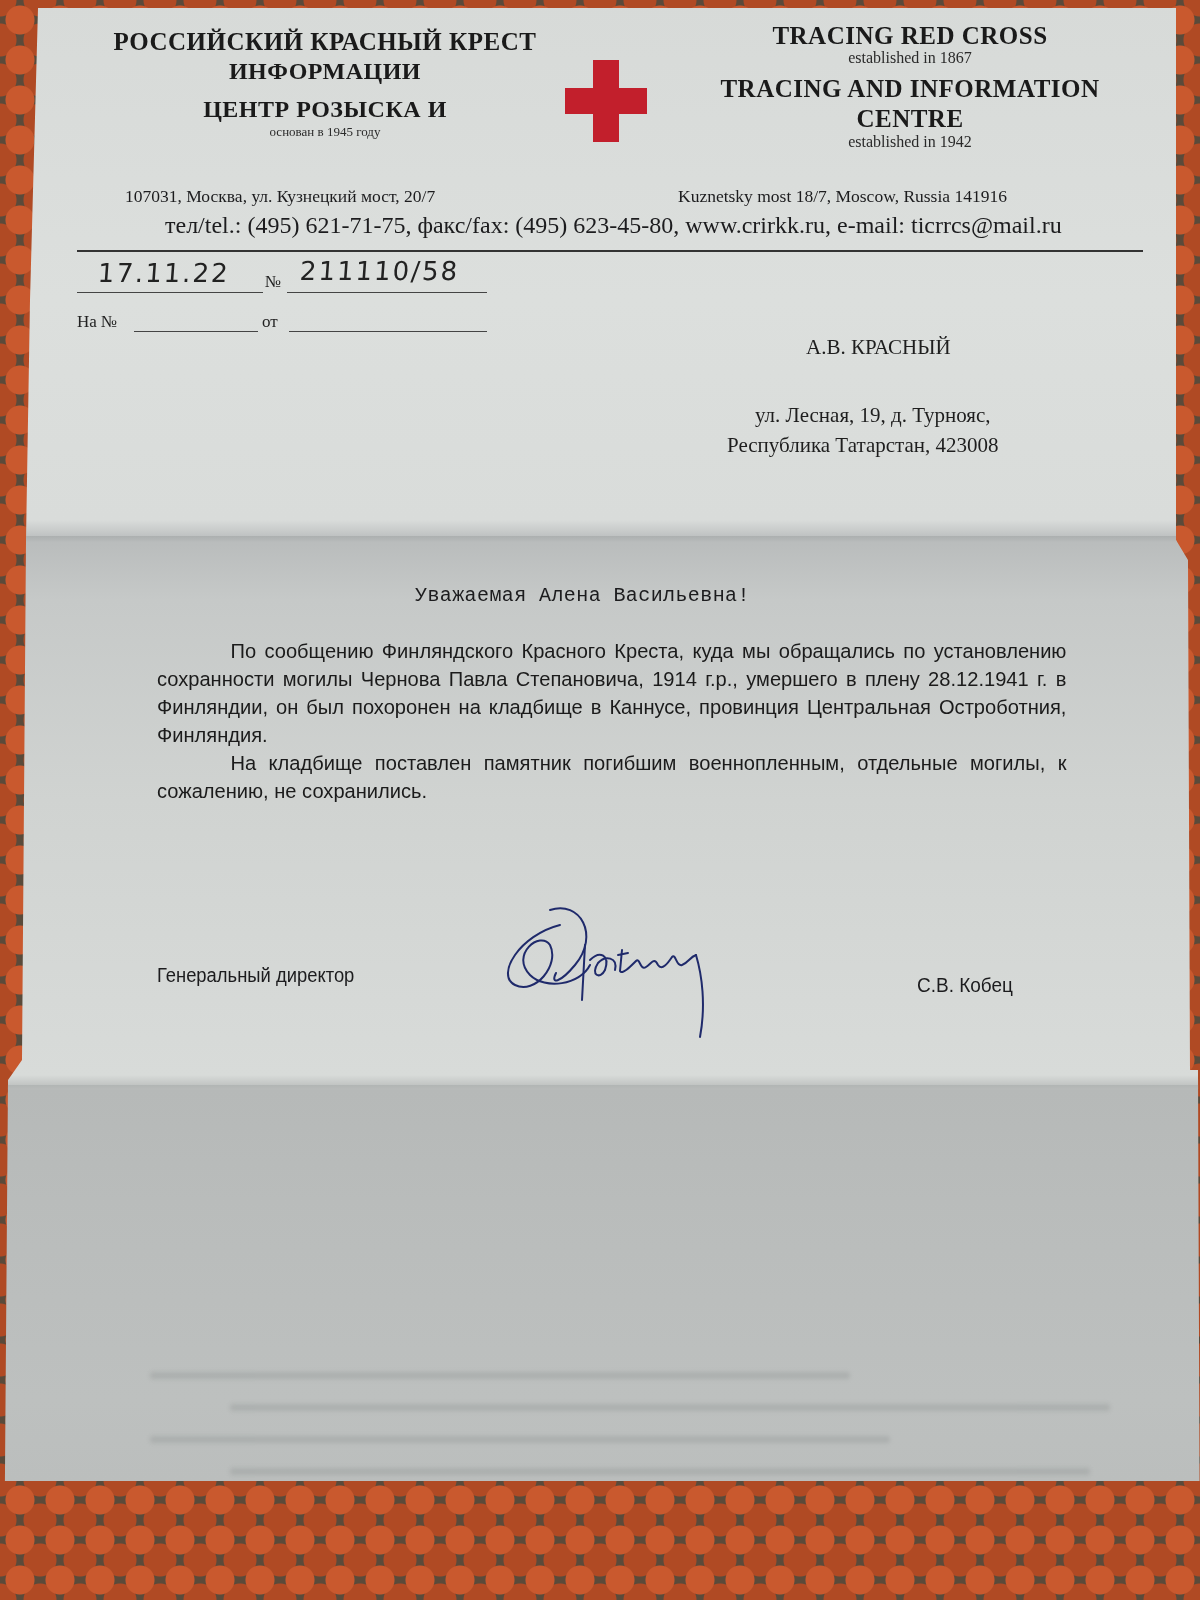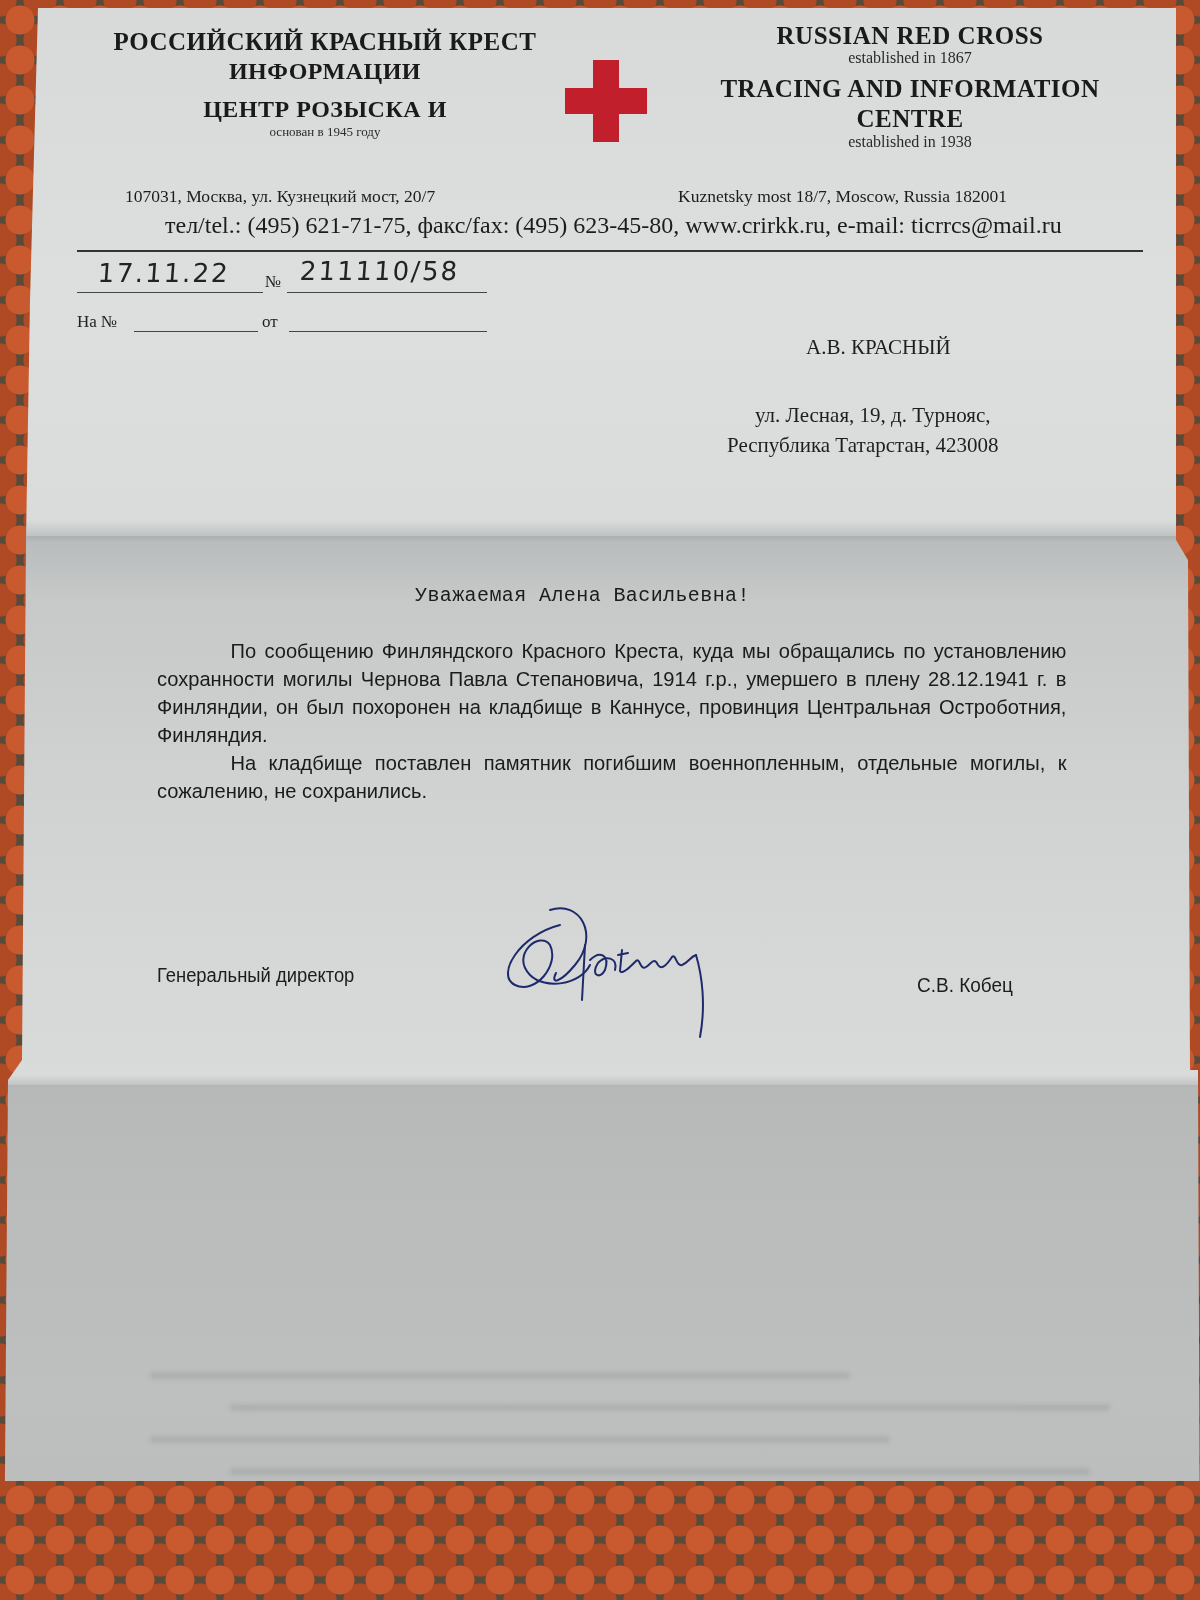--- a/index.html
+++ b/index.html
@@ -68,29 +68,29 @@
     <div class="lh-center">ЦЕНТР РОЗЫСКА И</div>
     <div class="lh-sub">основан в 1945 году</div>
   </div>
 
   <div class="cross">
     <div class="v"></div>
       <div class="h"></div>
   </div>
 
   <div class="lh-en">
-    <div class="lh-title">RUSSIAN RED CROSS</div>
+    <div class="lh-title">TRACING RED CROSS</div>
     <div class="lh-sub2">established in 1867</div>
     <div class="lh-center" style="font-size:25px">TRACING AND INFORMATION</div>
     <div class="lh-center" style="margin-top:0;font-size:25px">CENTRE</div>
-    <div class="lh-sub2">established in 1938</div>
+    <div class="lh-sub2">established in 1942</div>
   </div>
 
   <div class="addr-ru">107031, Москва, ул. Кузнецкий мост, 20/7</div>
-  <div class="addr-en">Kuznetsky most 18/7, Moscow, Russia 182001</div>
+  <div class="addr-en">Kuznetsky most 18/7, Moscow, Russia 141916</div>
   <div class="contacts">тел/tel.: (495) 621-71-75, факс/fax: (495) 623-45-80, www.crirkk.ru, e-mail: ticrrcs@mail.ru</div>
   <div class="rule"></div>
 
   <div class="hand" style="left:98px;top:258px">17.11.22</div>
   <div class="reg-line" style="left:77px;top:292px;width:186px"></div>
   <div class="small-lbl" style="left:265px;top:272px">№</div>
   <div class="hand" style="left:300px;top:256px">211110/58</div>
   <div class="reg-line" style="left:287px;top:292px;width:200px"></div>
 
   <div class="small-lbl" style="left:77px;top:312px">На №</div>

